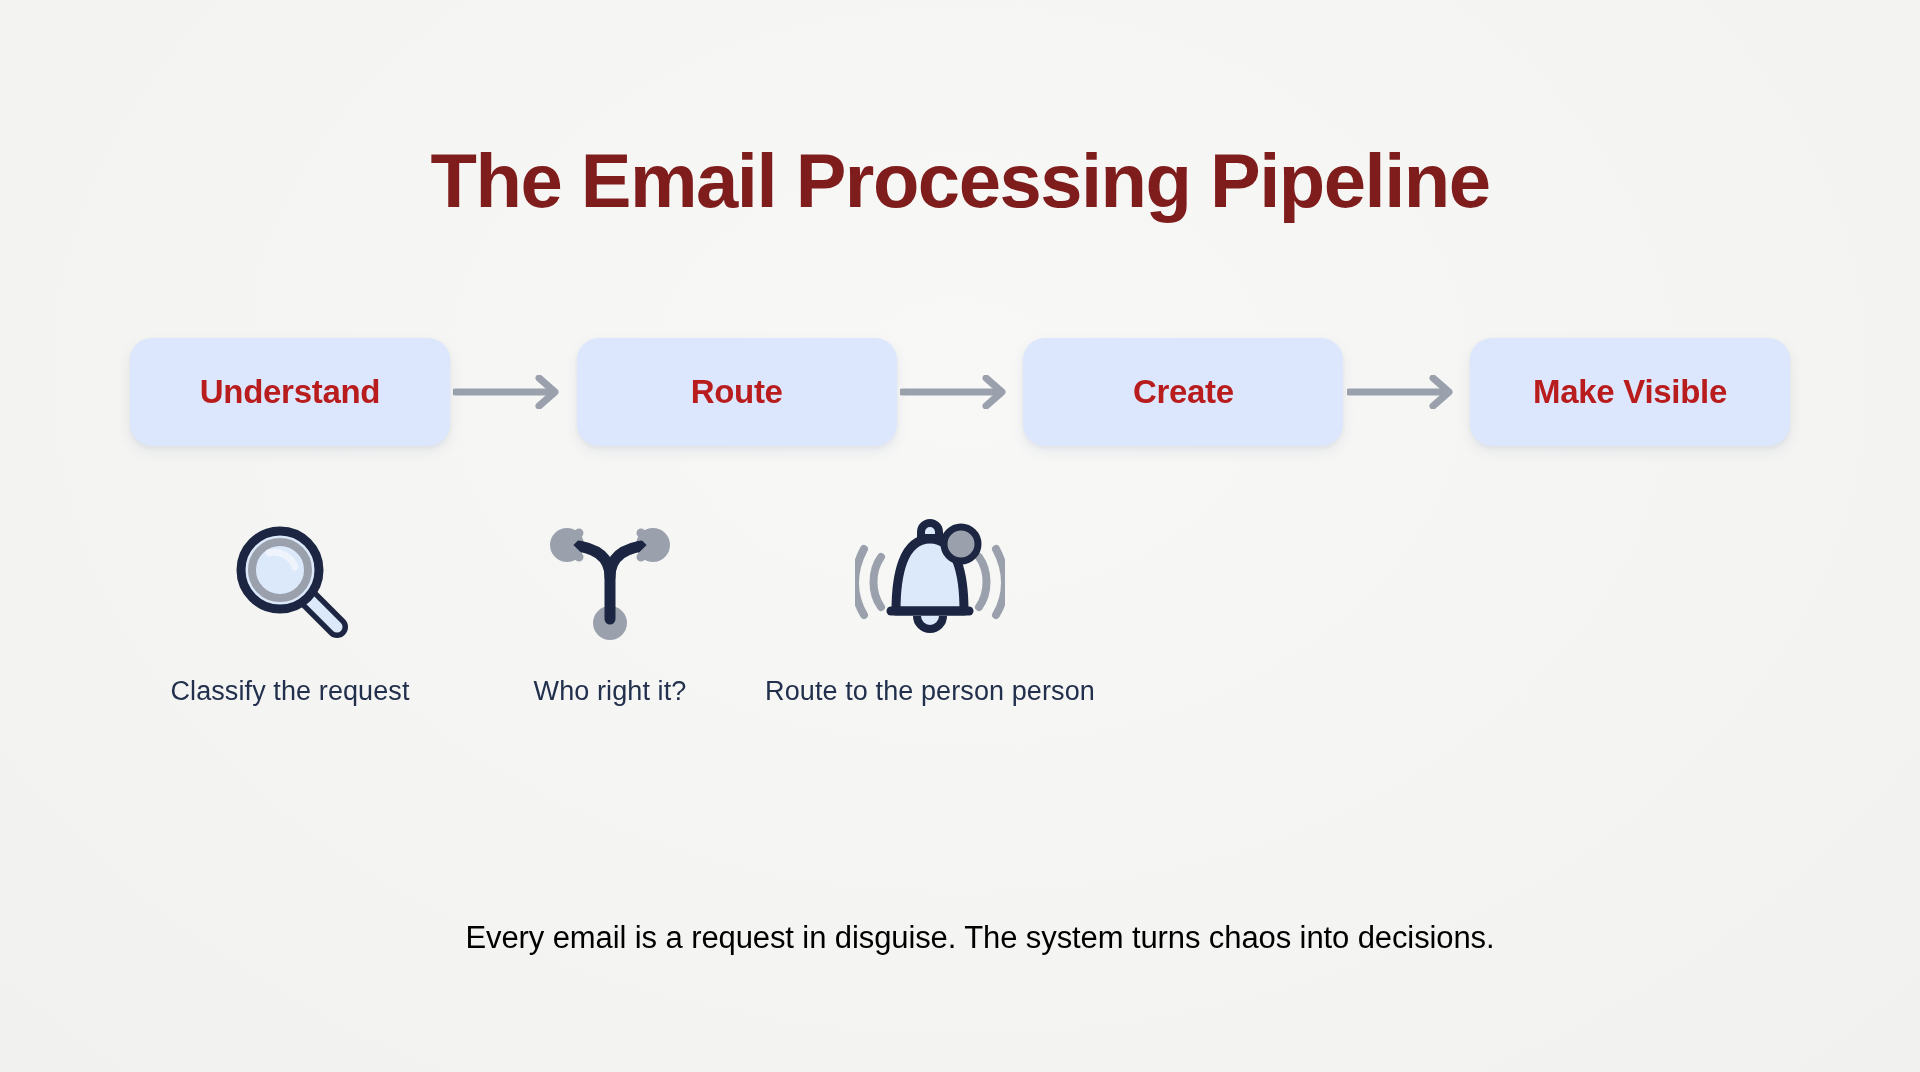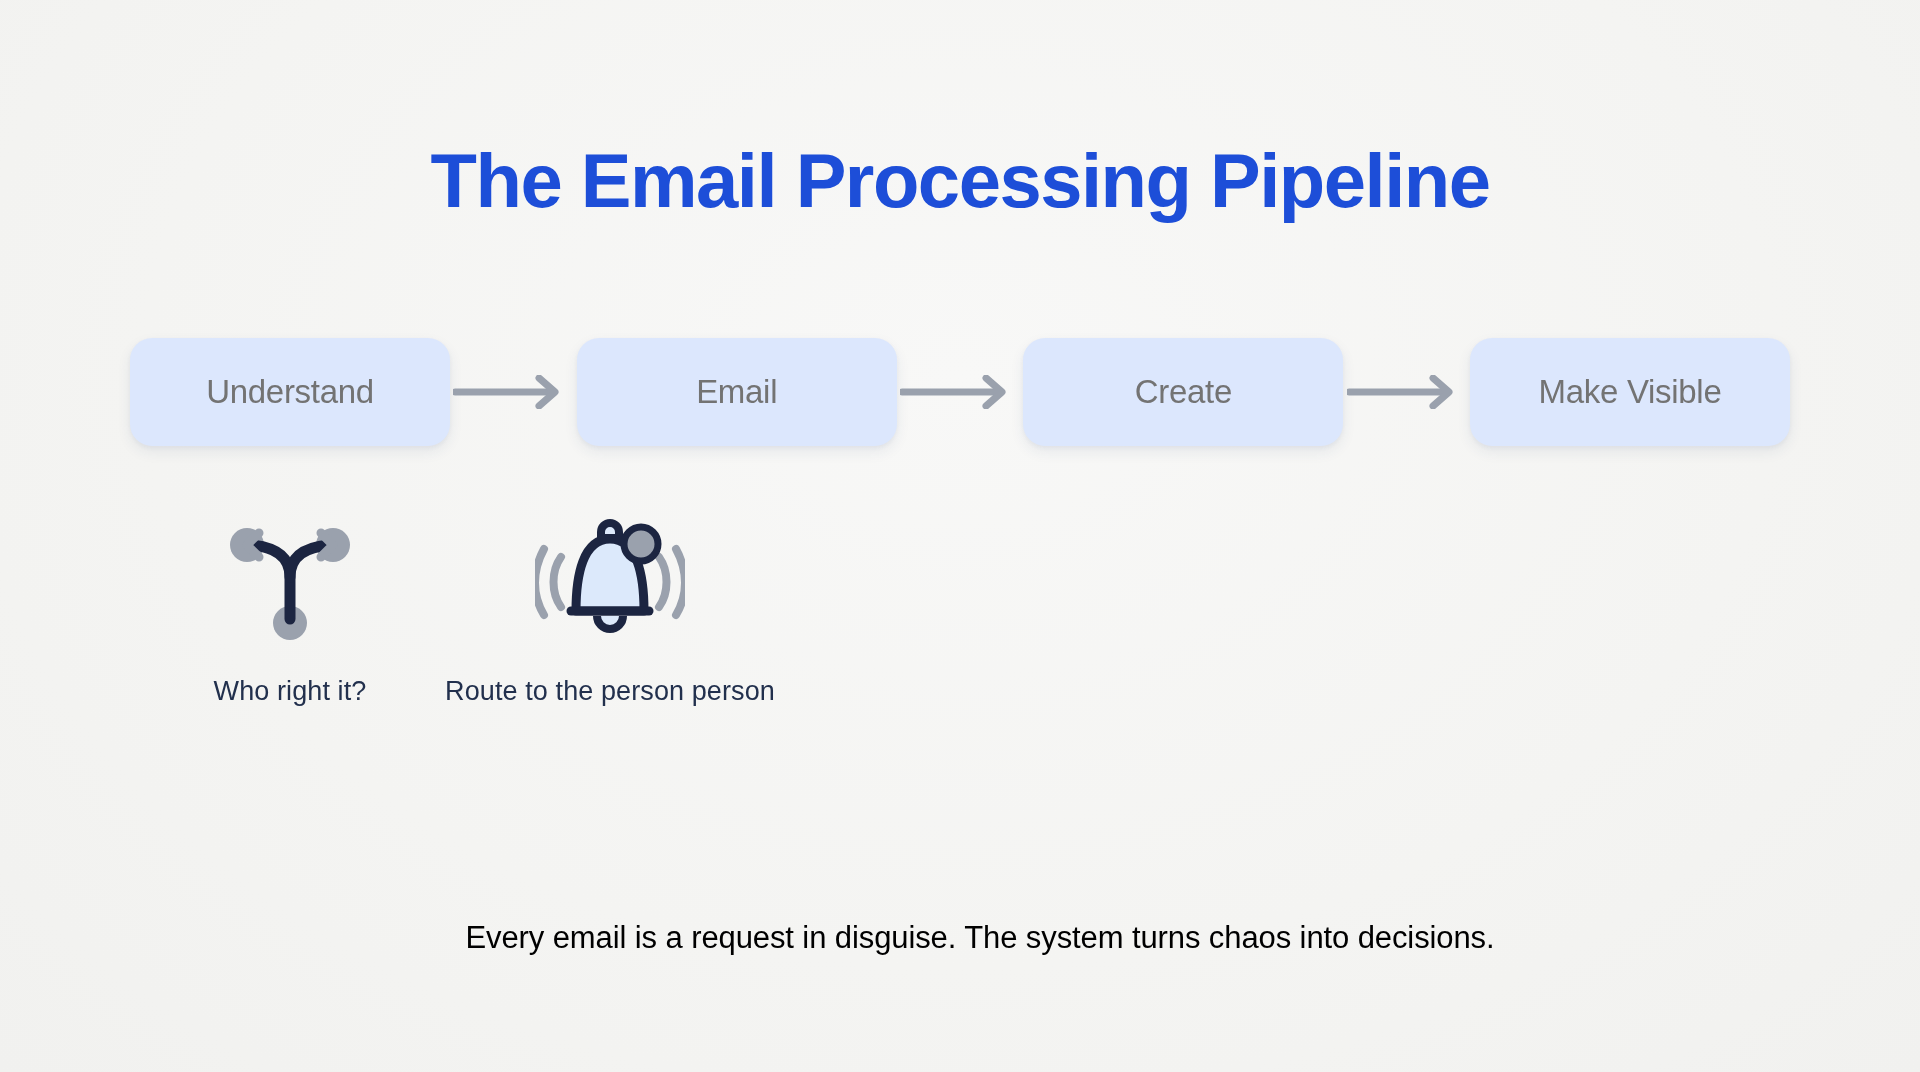--- a/index.html
+++ b/index.html
@@ -26,21 +26,21 @@
 
   .page-title {
     position: absolute;
     top: 88px;
     left: 0;
     width: 100%;
     text-align: center;
     font-size: 76px;
     font-weight: 700;
     letter-spacing: -1.5px;
-    color: #1d4ed8;
+    color: #7f1d1d;
     line-height: 1.1;
     white-space: nowrap;
   }
 
   
   .pipeline {
     position: absolute;
     top: 338px;
     left: 130px;
     width: 1660px;
@@ -63,22 +63,22 @@
     border-radius: 22px;
     display: flex;
     align-items: center;
     justify-content: center;
     box-shadow: 0 6px 14px rgba(40, 60, 110, 0.08),
                 0 2px 4px rgba(40, 60, 110, 0.05);
   }
 
   .stage-box-label {
     font-size: 33px;
-    font-weight: 400;
-    color: #737373;
+    font-weight: 700;
+    color: #b91c1c;
     letter-spacing: -0.3px;
     white-space: nowrap;
   }
 
   .arrow-col {
     flex: 1 1 auto;
     height: 108px;
     display: flex;
     align-items: center;
     justify-content: center;
@@ -144,21 +144,21 @@
 
   <div class="arrow-col">
     <svg width="120" height="34" viewBox="0 0 120 34" aria-hidden="true">
       <line x1="2" y1="17" x2="100" y2="17" stroke="#9aa1ad" stroke-width="7" stroke-linecap="round"></line>
       <polyline points="86,3 102,17 86,31" fill="none" stroke="#9aa1ad" stroke-width="7" stroke-linecap="round" stroke-linejoin="round"></polyline>
     </svg>
   </div>
 
   <div class="stage-col">
     <div class="stage-box">
-      <span class="stage-box-label">Email</span>
+      <span class="stage-box-label">Route</span>
     </div>
   </div>
 
   <div class="arrow-col">
     <svg width="120" height="34" viewBox="0 0 120 34" aria-hidden="true">
       <line x1="2" y1="17" x2="100" y2="17" stroke="#9aa1ad" stroke-width="7" stroke-linecap="round"></line>
       <polyline points="86,3 102,17 86,31" fill="none" stroke="#9aa1ad" stroke-width="7" stroke-linecap="round" stroke-linejoin="round"></polyline>
     </svg>
   </div>
 
@@ -178,20 +178,32 @@
   <div class="stage-col">
     <div class="stage-box">
       <span class="stage-box-label">Make Visible</span>
     </div>
   </div>
 
 </div>
 
 <div class="icons-row">
 
+  <div class="icon-col">
+    <div class="icon-art">
+      <svg width="130" height="130" viewBox="0 0 130 130">
+        <line x1="83" y1="83" x2="112" y2="112" stroke="#1c2541" stroke-width="22" stroke-linecap="round"></line>
+        <line x1="83" y1="83" x2="112" y2="112" stroke="#dce9fb" stroke-width="11" stroke-linecap="round"></line>
+        <circle cx="55" cy="55" r="39" fill="#dce9fb" stroke="#1c2541" stroke-width="9"></circle>
+        <circle cx="55" cy="55" r="28" fill="none" stroke="#9aa1ad" stroke-width="8"></circle>
+        <path d="M44 38 A22 22 0 0 1 70 52" fill="none" stroke="#eef3fc" stroke-width="7" stroke-linecap="round"></path>
+      </svg>
+    </div>
+    <div class="icon-caption">Classify the request</div>
+  </div>
 
   <div class="icon-col">
     <div class="icon-art">
       <svg width="130" height="130" viewBox="0 0 130 130">
         <circle cx="22" cy="30" r="17" fill="#9aa1ad"></circle>
         <circle cx="108" cy="30" r="17" fill="#9aa1ad"></circle>
         <circle cx="65" cy="108" r="17" fill="#9aa1ad"></circle>
         <path d="M65 104 L65 62 C65 40 48 32 26 30" fill="none" stroke="#1c2541" stroke-width="11" stroke-linecap="round"></path>
         <path d="M65 62 C65 40 82 32 104 30" fill="none" stroke="#1c2541" stroke-width="11" stroke-linecap="round"></path>
         <polyline points="34,18 22,30 34,42" fill="none" stroke="#9aa1ad" stroke-width="9" stroke-linecap="round" stroke-linejoin="round"></polyline>

